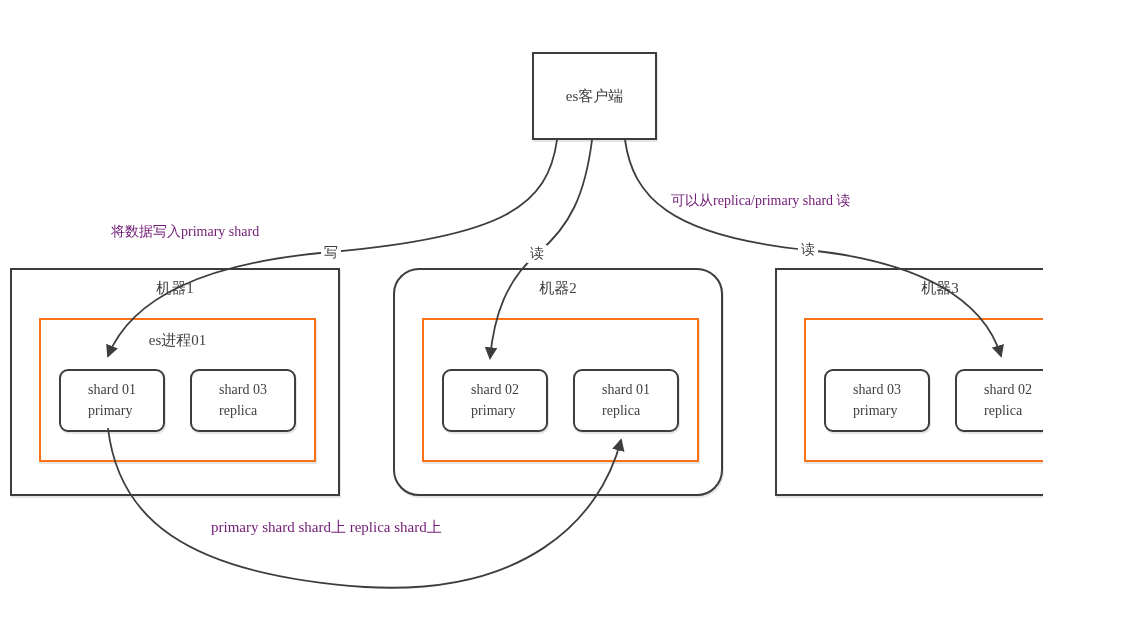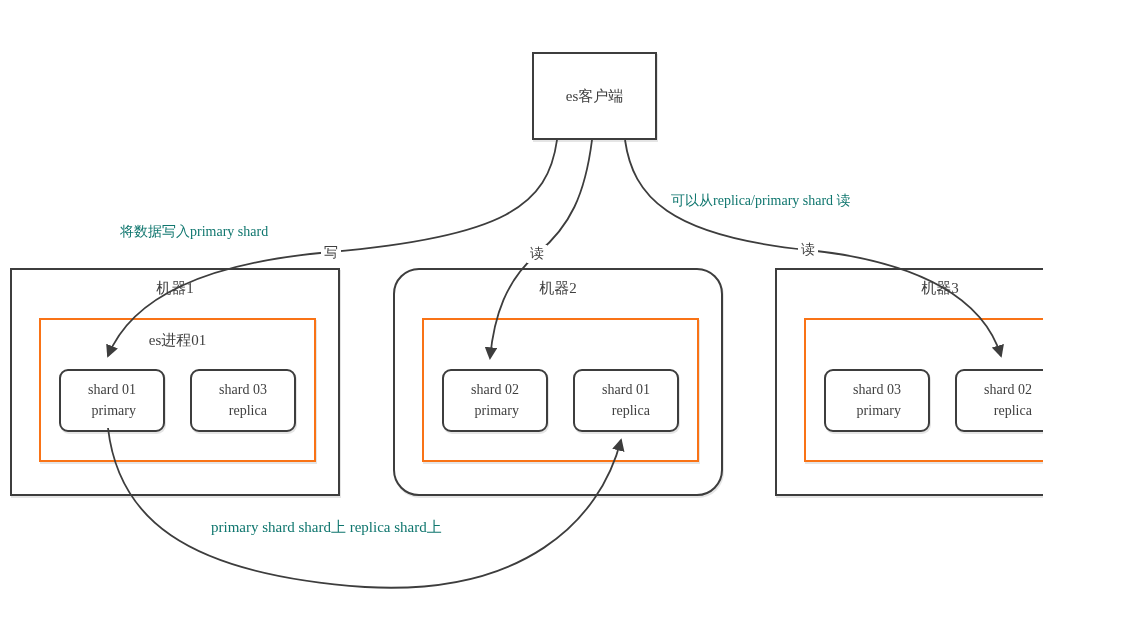--- a/index.html
+++ b/index.html
@@ -35,38 +35,38 @@
   }
   .process-label{
     position:absolute;top:11px;left:0;width:100%;
     text-align:center;font-size:15px;
   }
   .shard{
     position:absolute;top:49px;width:106px;height:63px;
     border:2px solid #3d3d3d;border-radius:9px;background:#ffffff;
     box-sizing:border-box;
     display:flex;align-items:center;justify-content:center;
-    text-align:right;font-size:14px;line-height:1.45;
+    text-align:left;font-size:14px;line-height:1.45;
     white-space:pre-line;
     box-shadow:1px 2px 0 rgba(0,0,0,0.10);
   }
   .shard.first{left:18px;}
   .shard.second{left:149px;}
   #edges{
     position:absolute;left:0;top:0;width:1131px;height:618px;
     z-index:5;pointer-events:none;
   }
   .edge-label{
     position:absolute;z-index:6;
     background:#ffffff;padding:0 3px;
     font-size:14px;color:#3f3f3f;
   }
   .note{
     position:absolute;z-index:6;
-    font-size:14px;color:#0f766e;white-space:nowrap;
+    font-size:14px;color:#701a75;white-space:nowrap;
   }
   .note.sync{font-size:15px;}
 </style>
 </head>
 <body>
 
 <div id="stage">
 
   <div class="box client-box">
     <span>es客户端</span>
@@ -112,17 +112,17 @@
     <path d="M 557,140 C 548,205 505,237 330,252 C 205,263 132,297 108,356" fill="none" stroke="#3d3d3d" stroke-width="1.8" marker-end="url(#arrow)"></path>
     <path d="M 592,140 C 585,195 570,226 538,253 C 506,280 494,316 490,358" fill="none" stroke="#3d3d3d" stroke-width="1.8" marker-end="url(#arrow)"></path>
     <path d="M 625,140 C 633,196 668,236 808,250 C 922,262 984,300 1001,356" fill="none" stroke="#3d3d3d" stroke-width="1.8" marker-end="url(#arrow)"></path>
     <path d="M 108,428 C 118,515 180,574 365,587 C 522,596 600,522 621,440" fill="none" stroke="#3d3d3d" stroke-width="1.8" marker-end="url(#arrow)"></path>
   </svg>
 
   <div class="edge-label" style="left:321px;top:244px;">写</div>
   <div class="edge-label" style="left:527px;top:245px;">读</div>
   <div class="edge-label" style="left:798px;top:241px;">读</div>
 
-  <div class="note" style="left:120px;top:223px;">将数据写入primary shard</div>
+  <div class="note" style="left:111px;top:223px;">将数据写入primary shard</div>
   <div class="note" style="left:671px;top:192px;">可以从replica/primary shard 读</div>
   <div class="note sync" style="left:211px;top:518px;">primary shard shard上 replica shard上</div>
 
 </div>
 
 </body></html>

